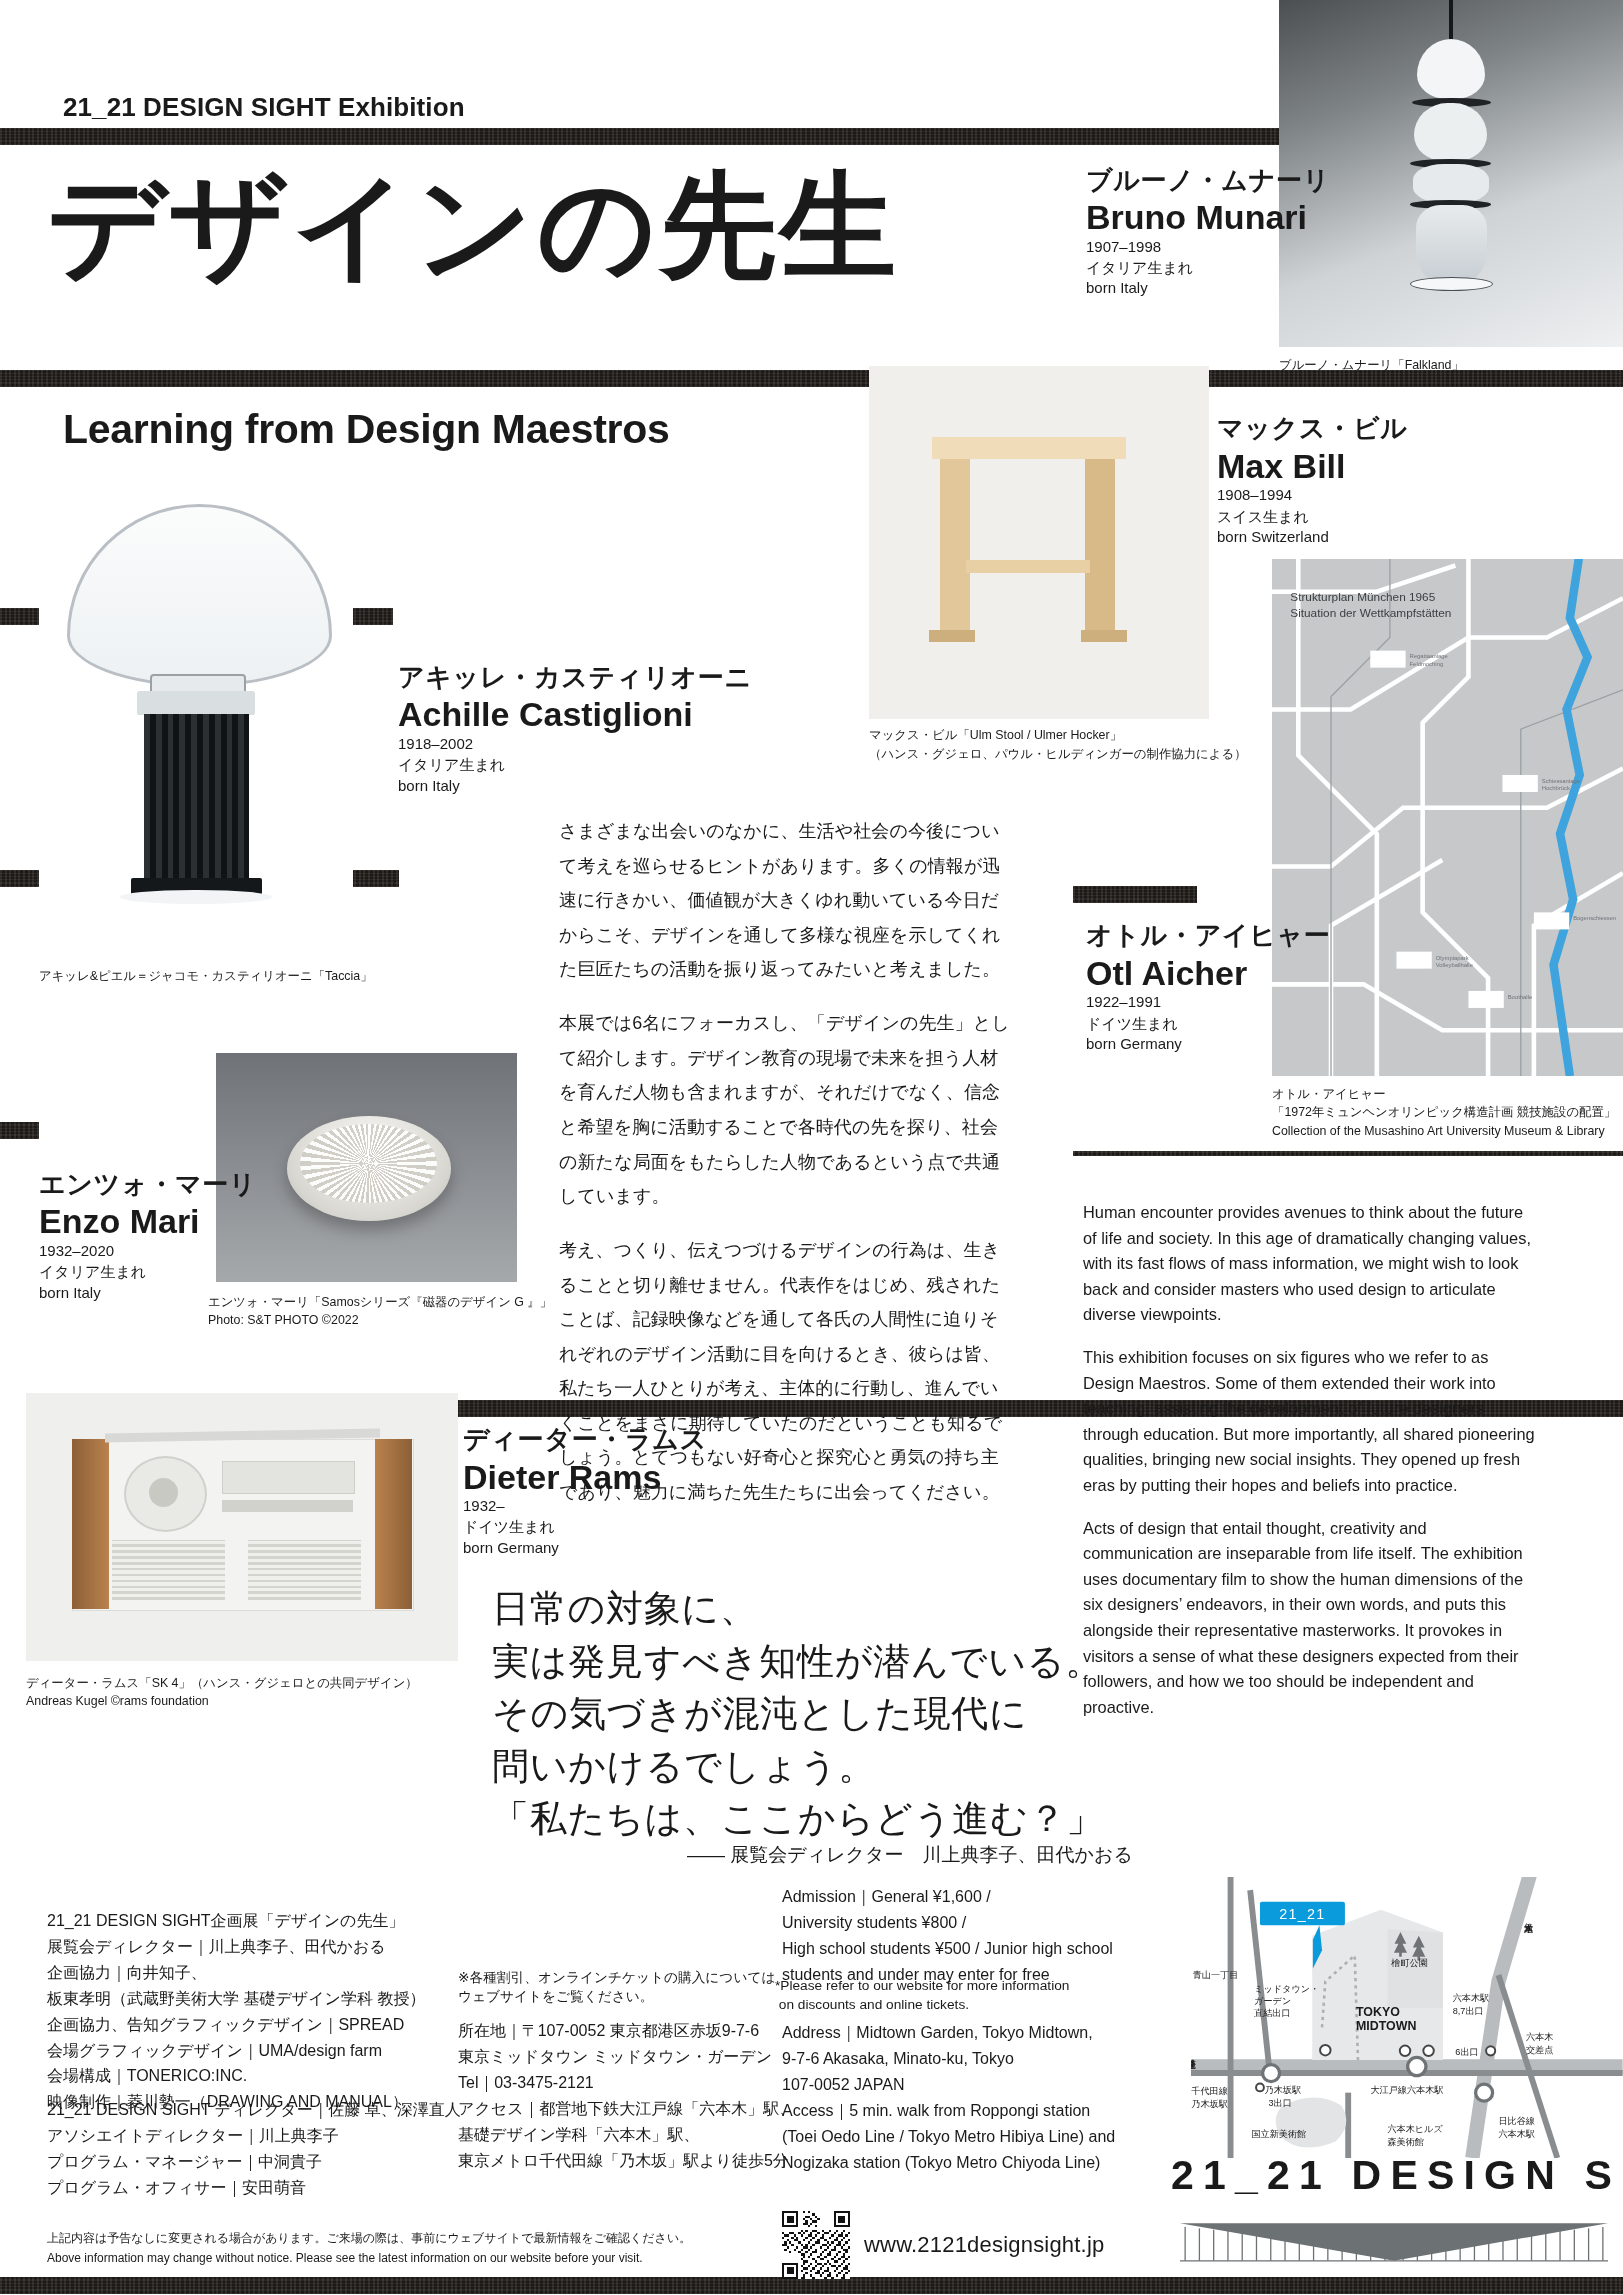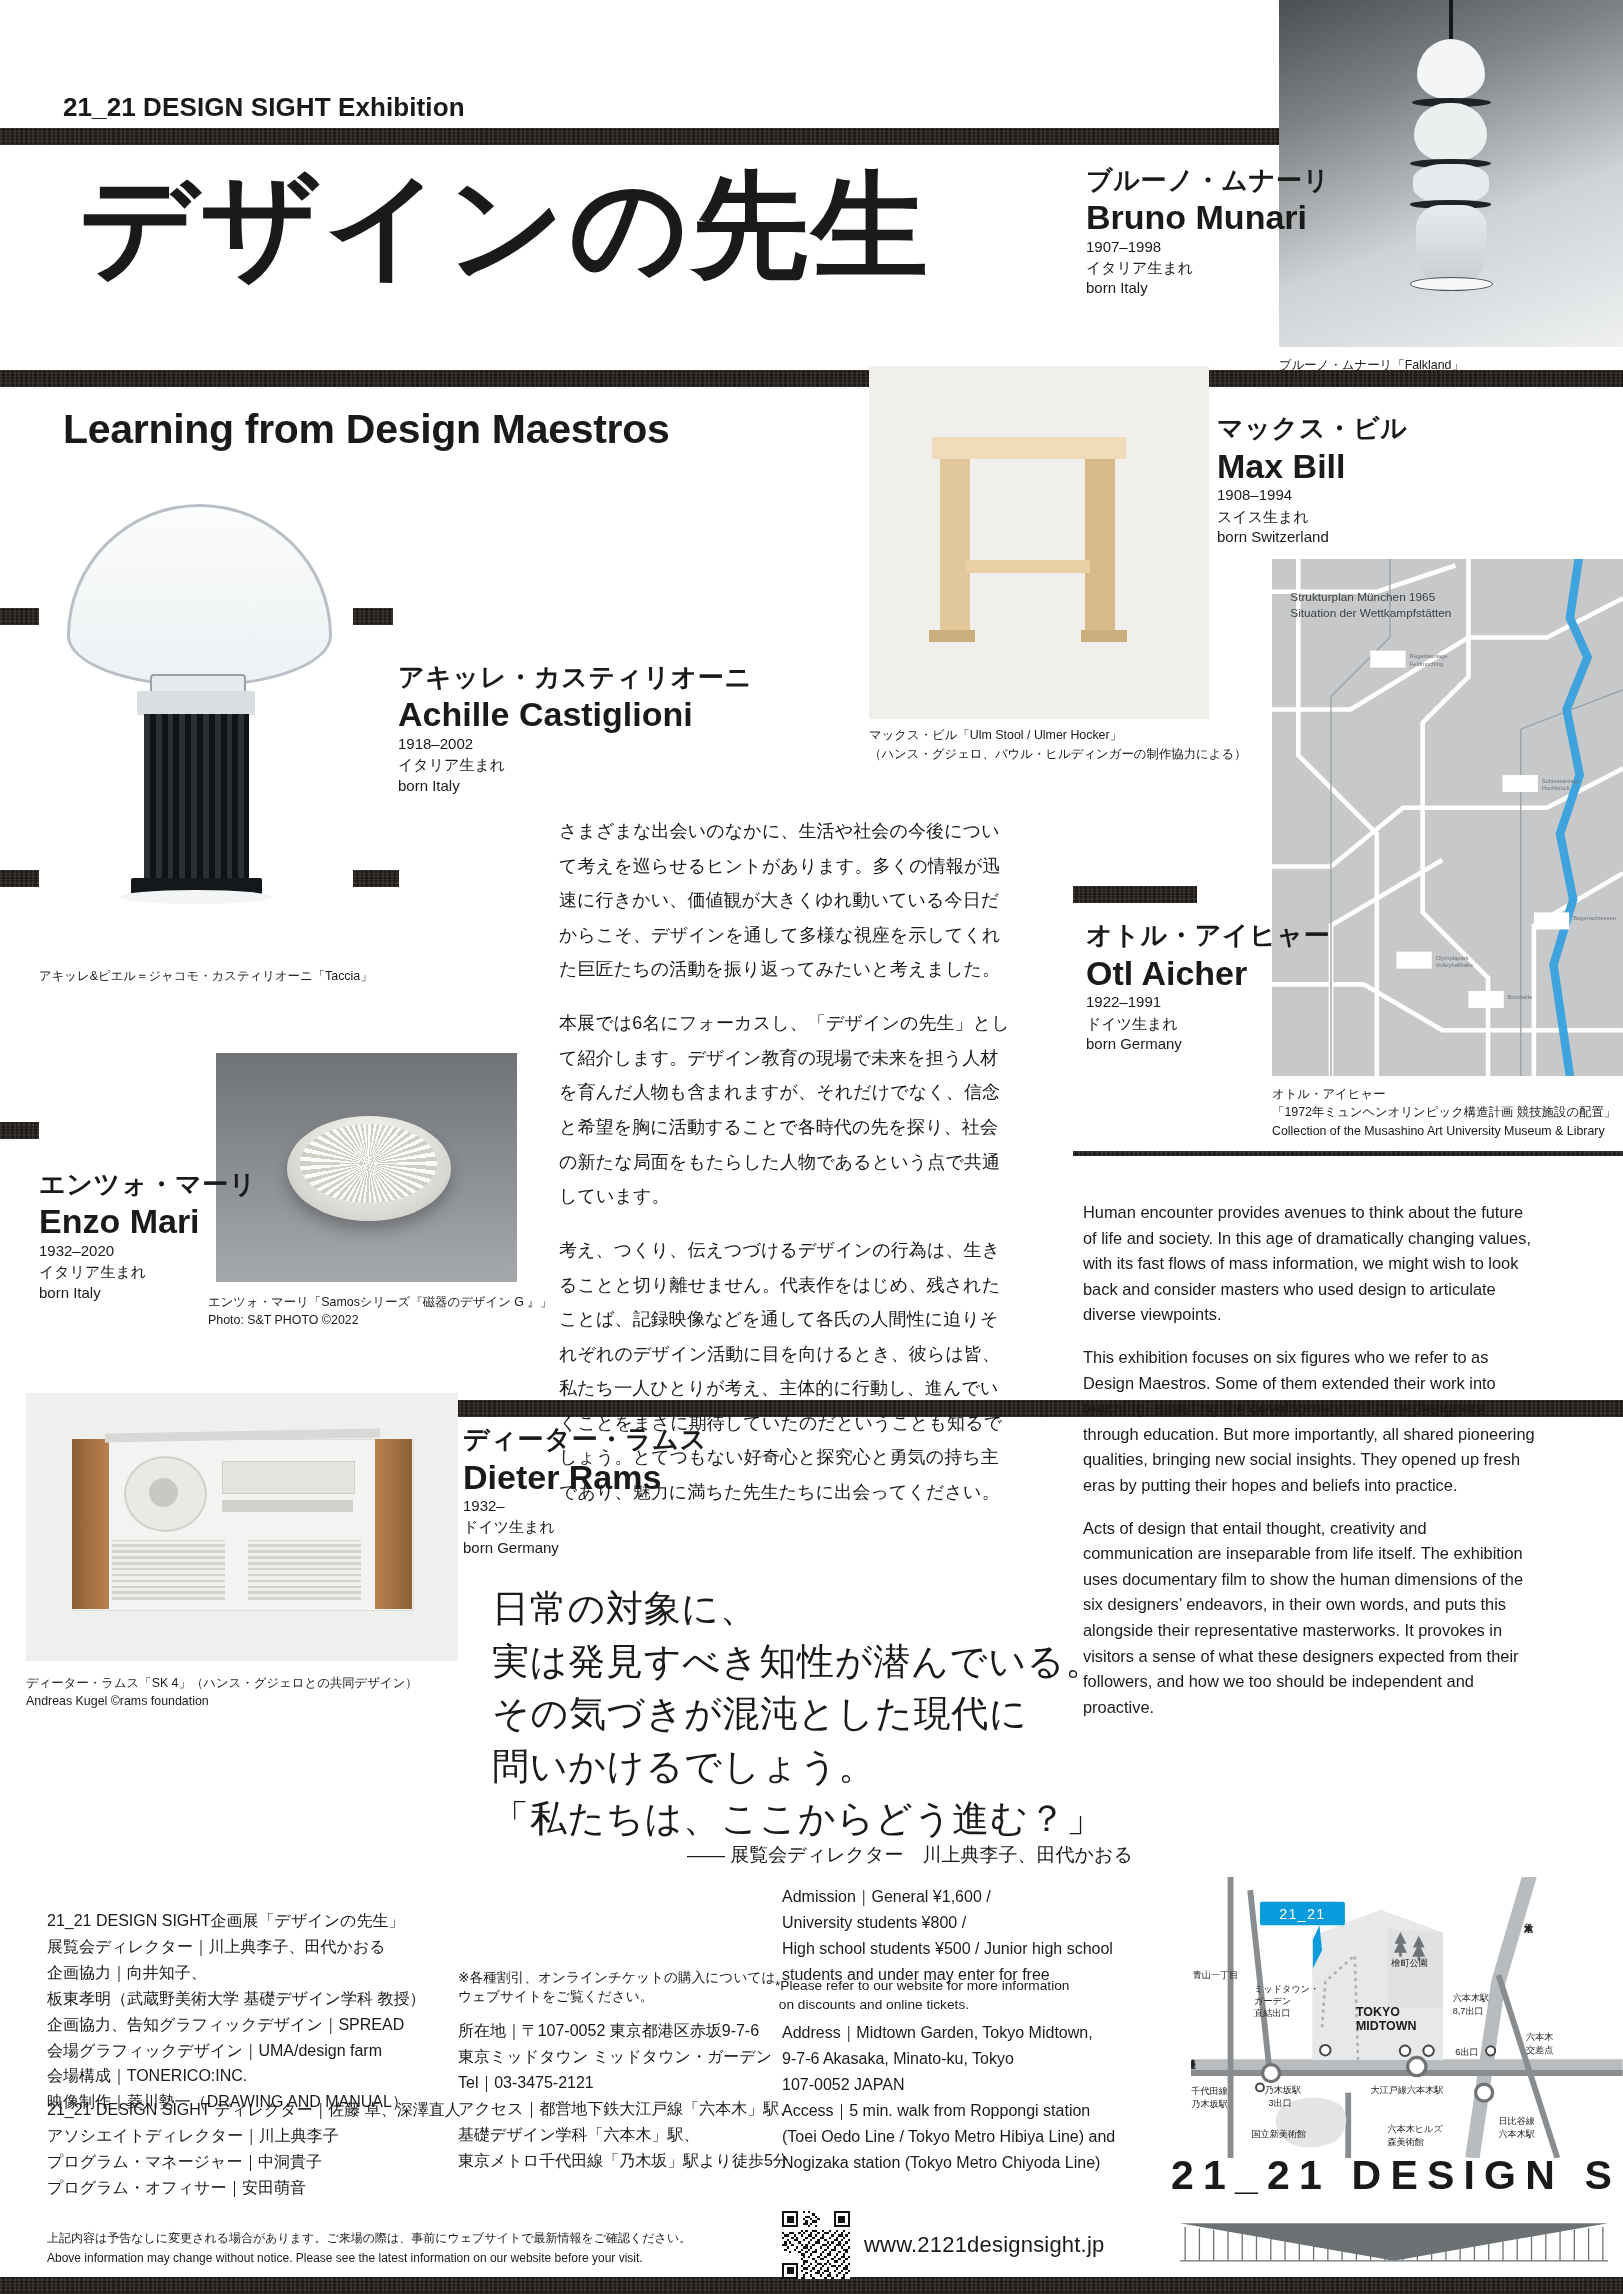--- a/index.html
+++ b/index.html
@@ -8,21 +8,21 @@
 
   
   .bar{position:absolute;background:#2b2622;
        background-image:repeating-linear-gradient(90deg,rgba(255,255,255,.05) 0 2px,rgba(0,0,0,.2) 2px 4.6px),
                         repeating-linear-gradient(0deg,rgba(255,255,255,.04) 0 1.3px,rgba(0,0,0,.18) 1.3px 3.3px);}
 
   .txt{position:absolute;white-space:pre;}
   .blk{position:absolute;}
 
   .kicker{font-size:26px;font-weight:bold;letter-spacing:0.1px;}
-  .jp-title{font-family:"DejaVu Serif","Liberation Serif",serif;font-weight:bold;font-size:116px;letter-spacing:3.9px;line-height:1;margin-left:32px;}
+  .jp-title{font-family:"DejaVu Serif","Liberation Serif",serif;font-weight:bold;font-size:116px;letter-spacing:3.9px;line-height:1;}
   .subtitle{font-size:41px;font-weight:bold;letter-spacing:-0.3px;}
 
   .name-jp{font-size:26px;font-weight:bold;letter-spacing:0.7px;line-height:1.25;}
   .name-en{font-size:34px;font-weight:bold;letter-spacing:0px;line-height:1.25;}
   .meta{font-size:15px;line-height:1.45;}
   .caption{font-size:12.4px;line-height:1.42;}
 
   .body-jp{font-size:18px;line-height:1.92;letter-spacing:0.1px;width:451px;}
   .body-en{font-size:16.4px;line-height:1.56;width:458px;}
   .body-en p{margin:0 0 17px 0;}

